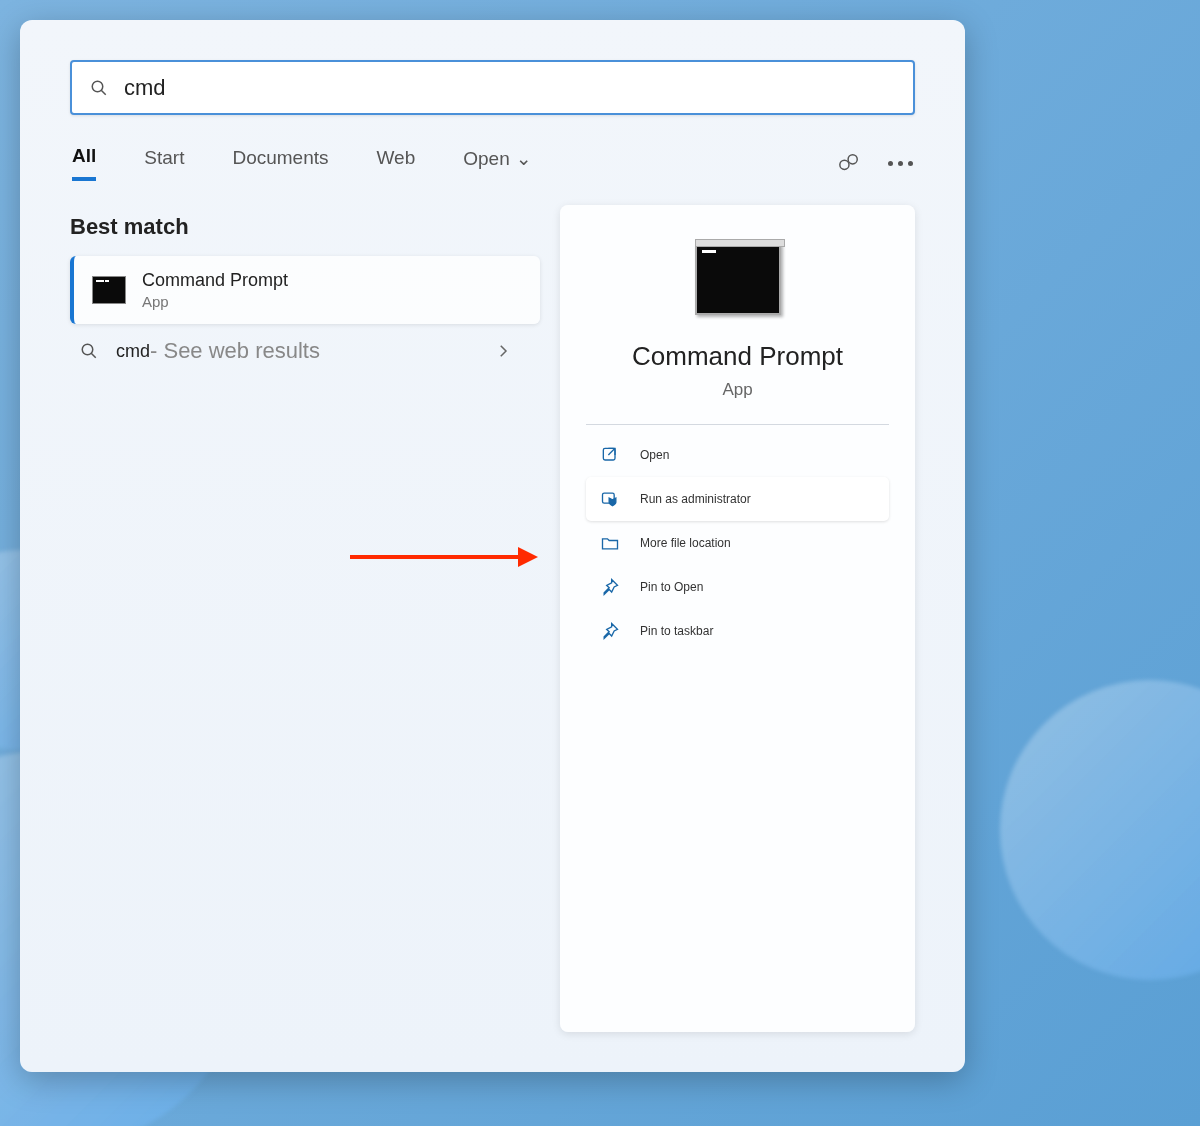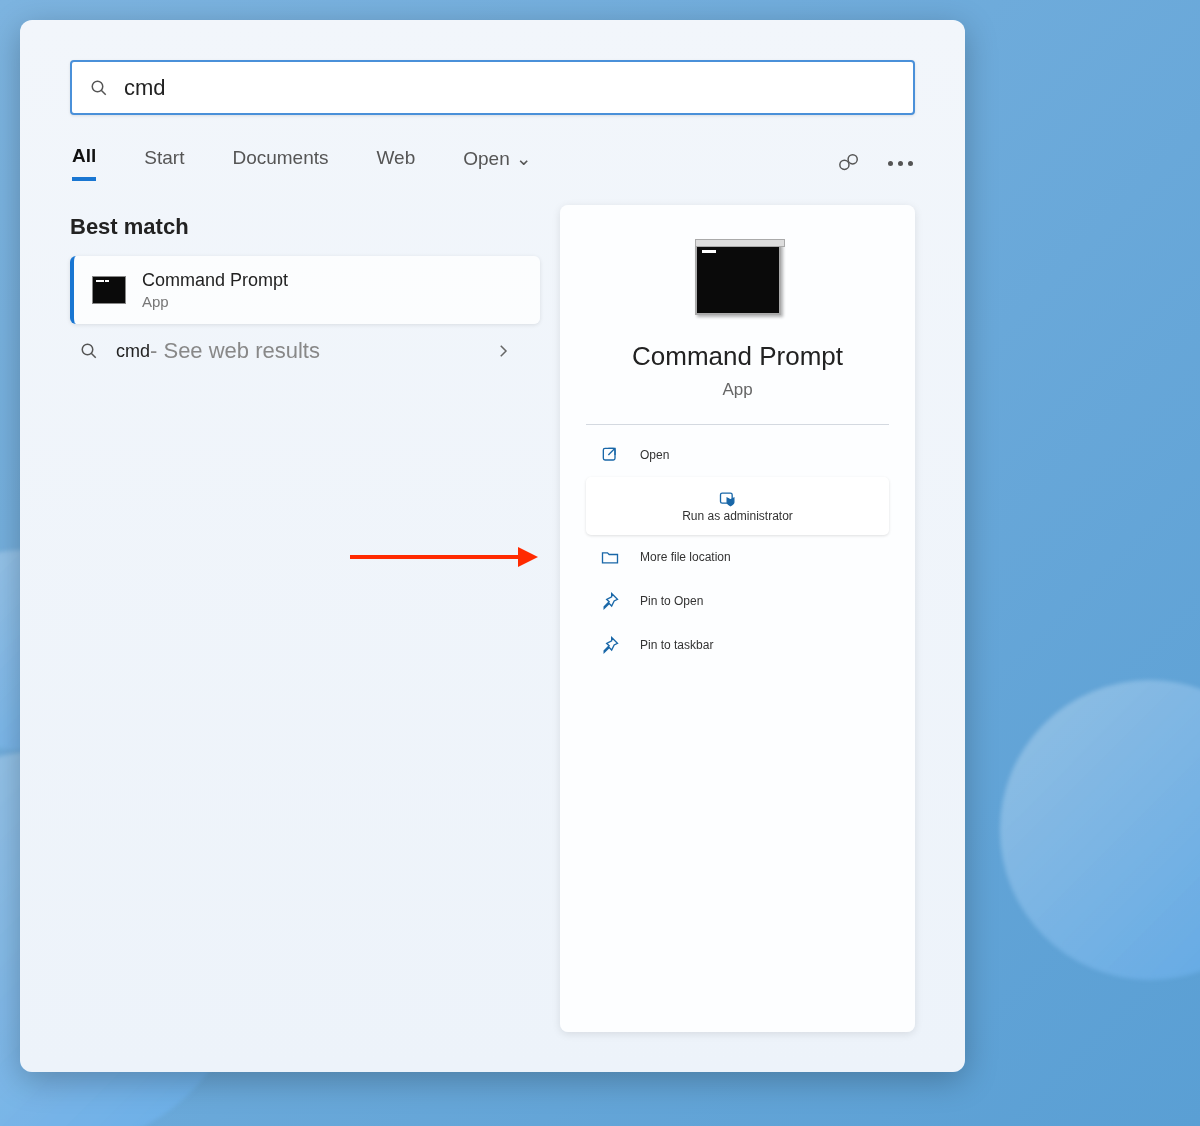--- a/index.html
+++ b/index.html
@@ -38,21 +38,21 @@
 .web-item .chev { margin-left:auto; }
 .right-col { flex:1; background:rgba(255,255,255,.85); border-radius:8px; box-shadow:0 2px 8px rgba(0,0,0,.1); padding:38px 26px 20px; display:flex; flex-direction:column; align-items:center; }
 .cmd-icon-lg { width:86px; height:72px; background:#0a0a0a; border:2px solid #aaa; box-shadow:2px 2px 3px rgba(0,0,0,.3); position:relative; }
 .cmd-icon-lg::before { content:""; position:absolute; top:-6px; left:-2px; width:88px; height:6px; background:#ddd; border:1px solid #aaa; }
 .cmd-icon-lg::after { content:""; position:absolute; top:5px; left:5px; width:14px; height:3px; background:#fff; }
 .preview-title { font-size:26px; color:#222; margin-top:26px; font-weight:400; }
 .preview-sub { font-size:17px; color:#666; margin-top:8px; }
 .divider { width:100%; height:1px; background:#d4d9e0; margin-top:24px; margin-bottom:8px; }
 .action-list { width:100%; }
 .action-item { display:flex; align-items:center; padding:12px 14px; border-radius:5px; cursor:pointer; font-size:12px; color:#333;text-align:right; }
-.action-item.hl { background:#fff; box-shadow:0 1px 3px rgba(0,0,0,.12);flex-direction:column; }
+.action-item.hl { background:#fff; box-shadow:0 1px 3px rgba(0,0,0,.12); }
 .action-item svg { width:20px; height:20px; margin-right:20px; stroke:#1967a8; fill:none; stroke-width:1.6; }
 .arrow { position:absolute; left:350px; top:555px; pointer-events:none; }
 .arrow-line { width:170px; height:4px; background:#ff2a00; }
 .arrow-head { width:0; height:0; border-left:20px solid #ff2a00; border-top:10px solid transparent; border-bottom:10px solid transparent; position:absolute; right:-18px; top:-8px; }
 </style>
 </head>
 <body>
 
 <div class="bg-shape s1"></div>
 <div class="bg-shape s2"></div>

